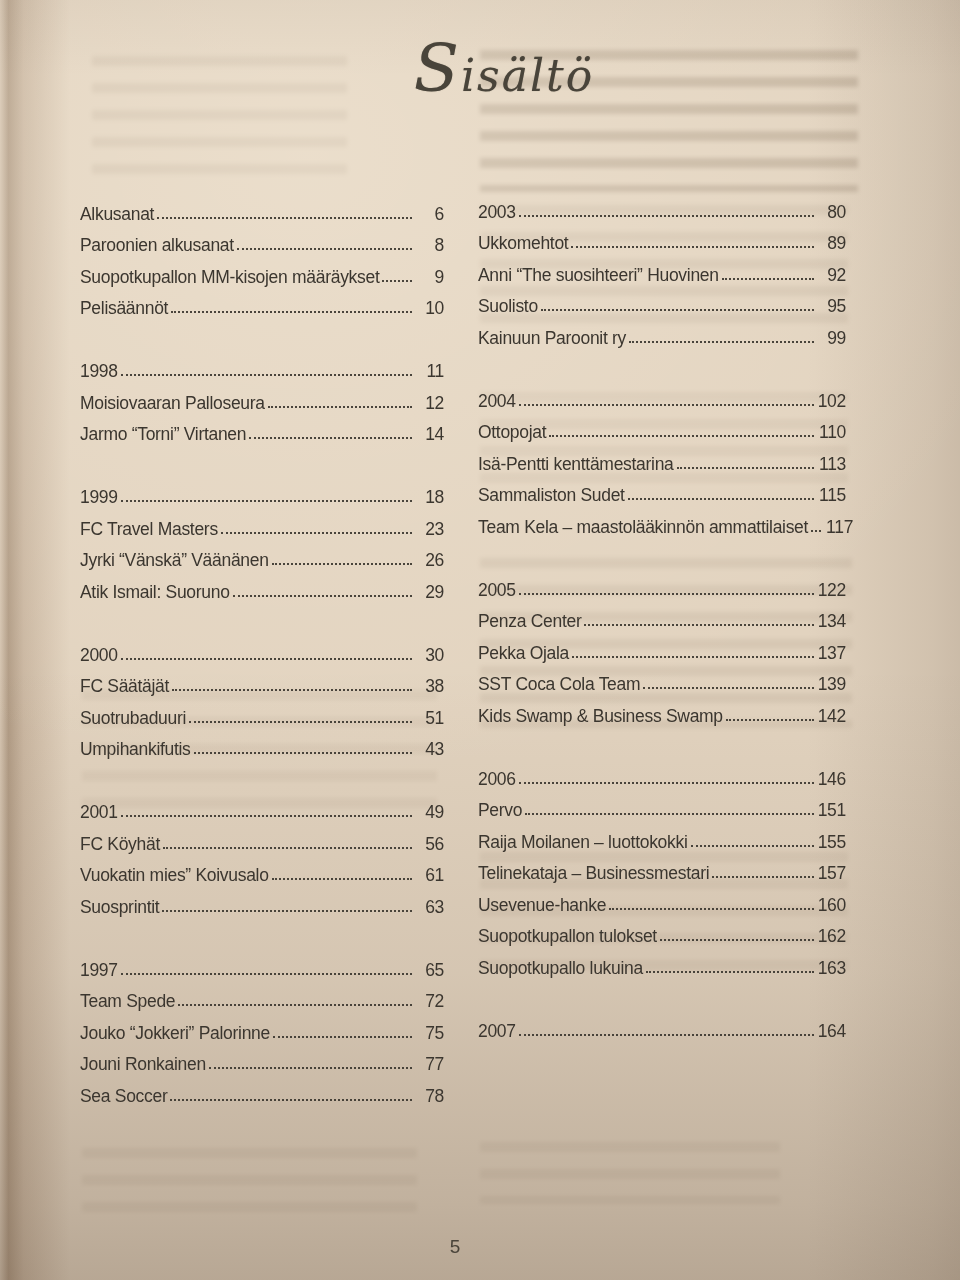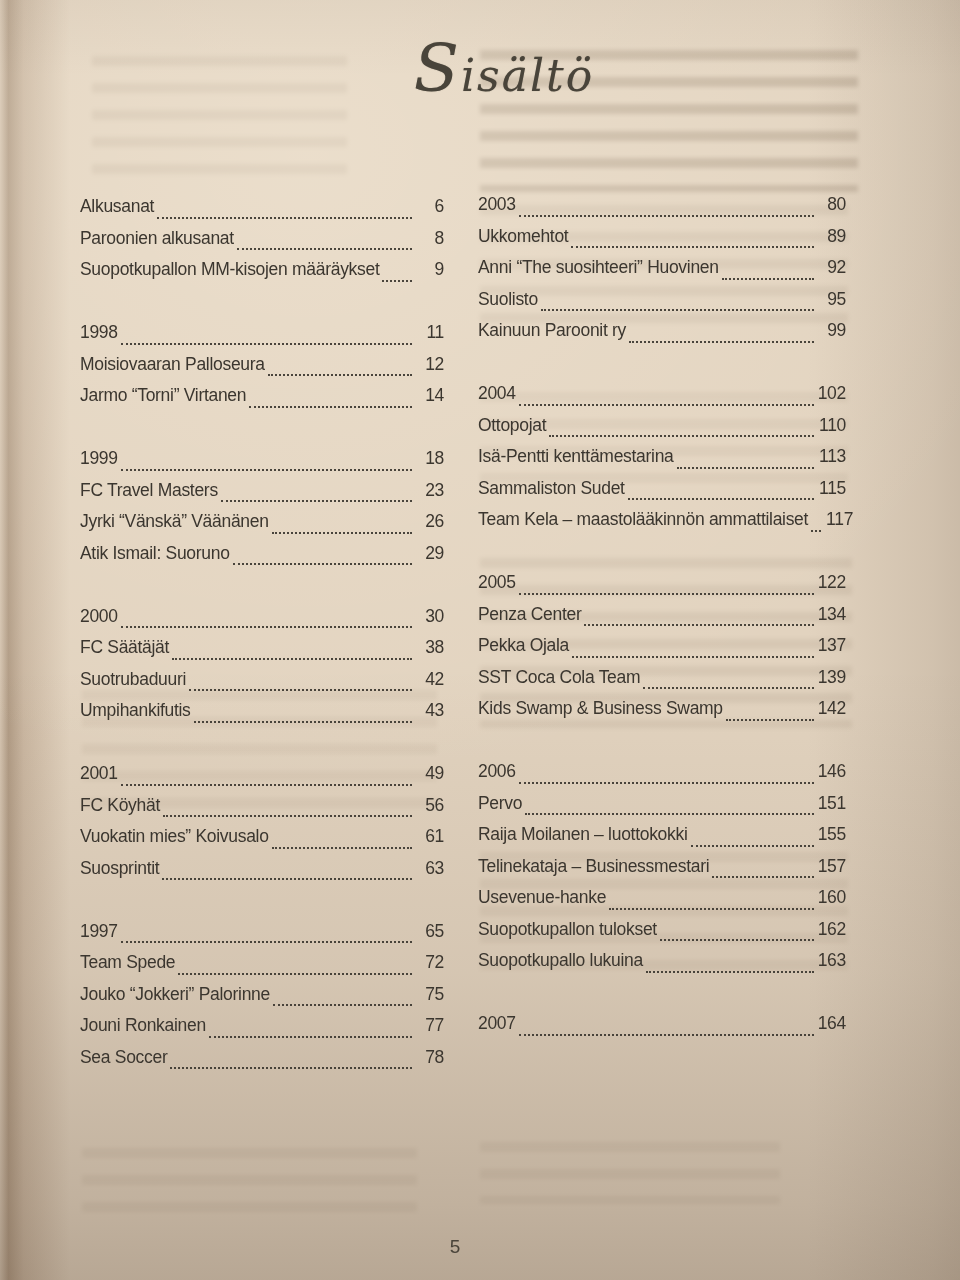--- a/index.html
+++ b/index.html
@@ -37,21 +37,21 @@
     font-size:44px;color:#49443a;letter-spacing:2px;
     text-shadow:0 0 1px rgba(64,58,46,0.35);
   }
   .title::first-letter{font-size:1.5em;}
   
   .toc-col{position:absolute;z-index:10;color:#3b362f;}
   .col-left{left:80px;top:196px;width:364px;}
   .col-right{left:478px;top:194px;width:368px;}
   .toc-group{margin-bottom:31.5px;}
   .toc-row{
-    display:flex;align-items:flex-start;height:31.5px;box-sizing:border-box;
+    display:flex;align-items:flex-end;height:31.5px;box-sizing:border-box;
     padding-bottom:3px;font-size:17.5px;letter-spacing:-0.3px;
   }
   .lbl{white-space:nowrap;flex:0 0 auto;}
   .leader{
     flex:1 1 10px;min-width:10px;align-self:flex-end;
     border-bottom:2.2px dotted rgba(60,55,48,0.92);
     margin:0 4px 6px 3px;
   }
   .num{flex:0 0 auto;min-width:28px;text-align:right;white-space:nowrap;}
   
@@ -85,20 +85,25 @@
       <div class="toc-row">
         <span class="lbl">Paroonien alkusanat</span>
         <span class="leader"></span>
         <span class="num">8</span>
       </div>
       <div class="toc-row">
         <span class="lbl">Suopotkupallon MM-kisojen määräykset</span>
         <span class="leader"></span>
         <span class="num">9</span>
       </div>
+      <div class="toc-row">
+        <span class="lbl">Pelisäännöt</span>
+        <span class="leader"></span>
+        <span class="num">10</span>
+      </div>
     </div>
     <div class="toc-group">
       <div class="toc-row">
         <span class="lbl">1998</span>
         <span class="leader"></span>
         <span class="num">11</span>
       </div>
       <div class="toc-row">
         <span class="lbl">Moisiovaaran Palloseura</span>
         <span class="leader"></span>
@@ -139,21 +144,21 @@
         <span class="num">30</span>
       </div>
       <div class="toc-row">
         <span class="lbl">FC Säätäjät</span>
         <span class="leader"></span>
         <span class="num">38</span>
       </div>
       <div class="toc-row">
         <span class="lbl">Suotrubaduuri</span>
         <span class="leader"></span>
-        <span class="num">42</span>
+        <span class="num">51</span>
       </div>
       <div class="toc-row">
         <span class="lbl">Umpihankifutis</span>
         <span class="leader"></span>
         <span class="num">43</span>
       </div>
     </div>
     <div class="toc-group">
       <div class="toc-row">
         <span class="lbl">2001</span>

